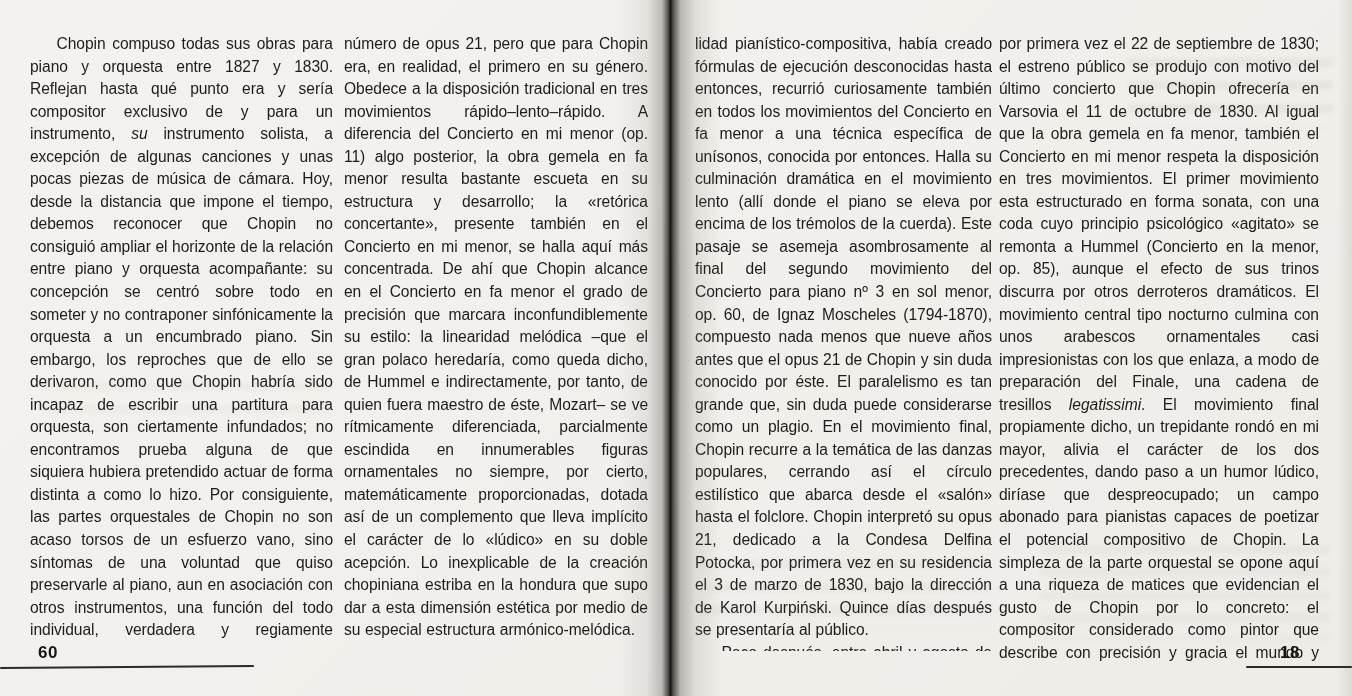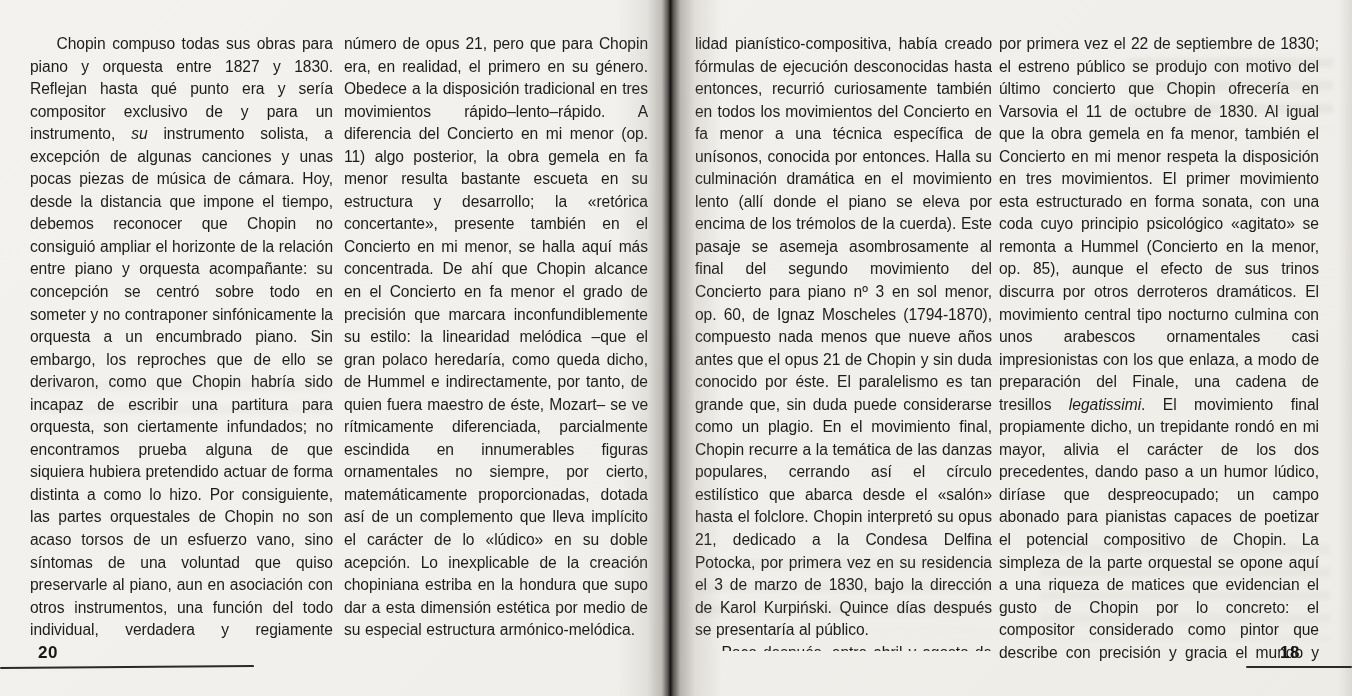--- a/index.html
+++ b/index.html
@@ -126,19 +126,19 @@
   </div>
 
   <div class="bleed" id="bleed-1"></div>
   <div class="bleed" id="bleed-2"></div>
   <div class="bleed" id="bleed-3"></div>
   <div class="bleed" id="bleed-4"></div>
 
   <div class="gutter"></div>
   <div class="right-edge-shade"></div>
 
-  <div class="pagenum" id="pagenum-left">20</div>
+  <div class="pagenum" id="pagenum-left">60</div>
   <div class="pagenum-rule" id="rule-left"></div>
 
   <div class="pagenum" id="pagenum-right">18</div>
   <div class="pagenum-rule" id="rule-right"></div>
 
 </div>
 
 </body></html>

